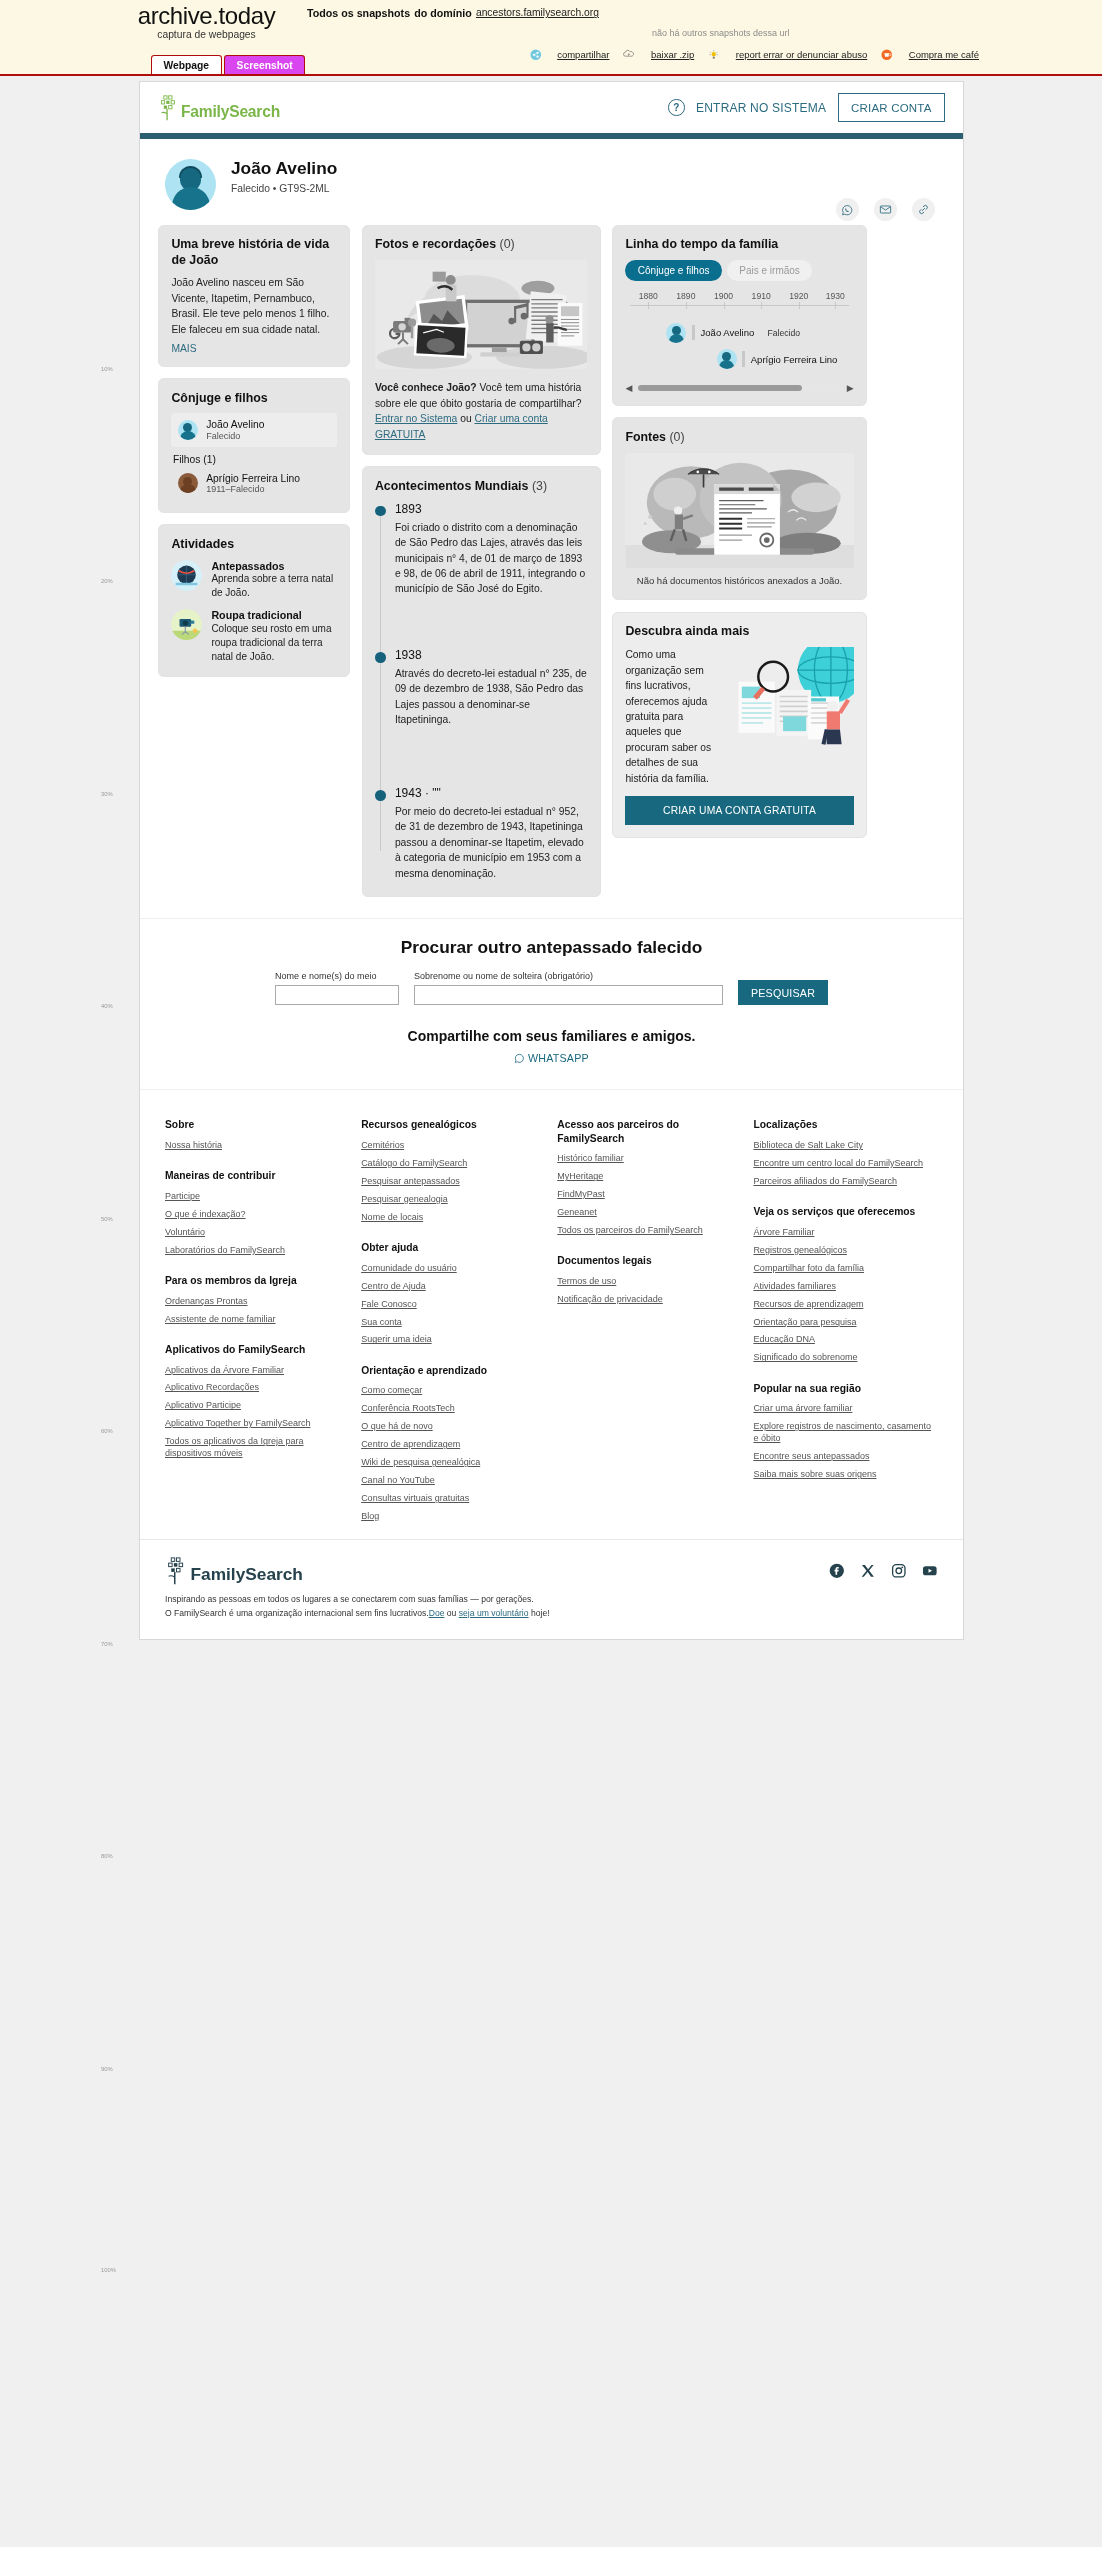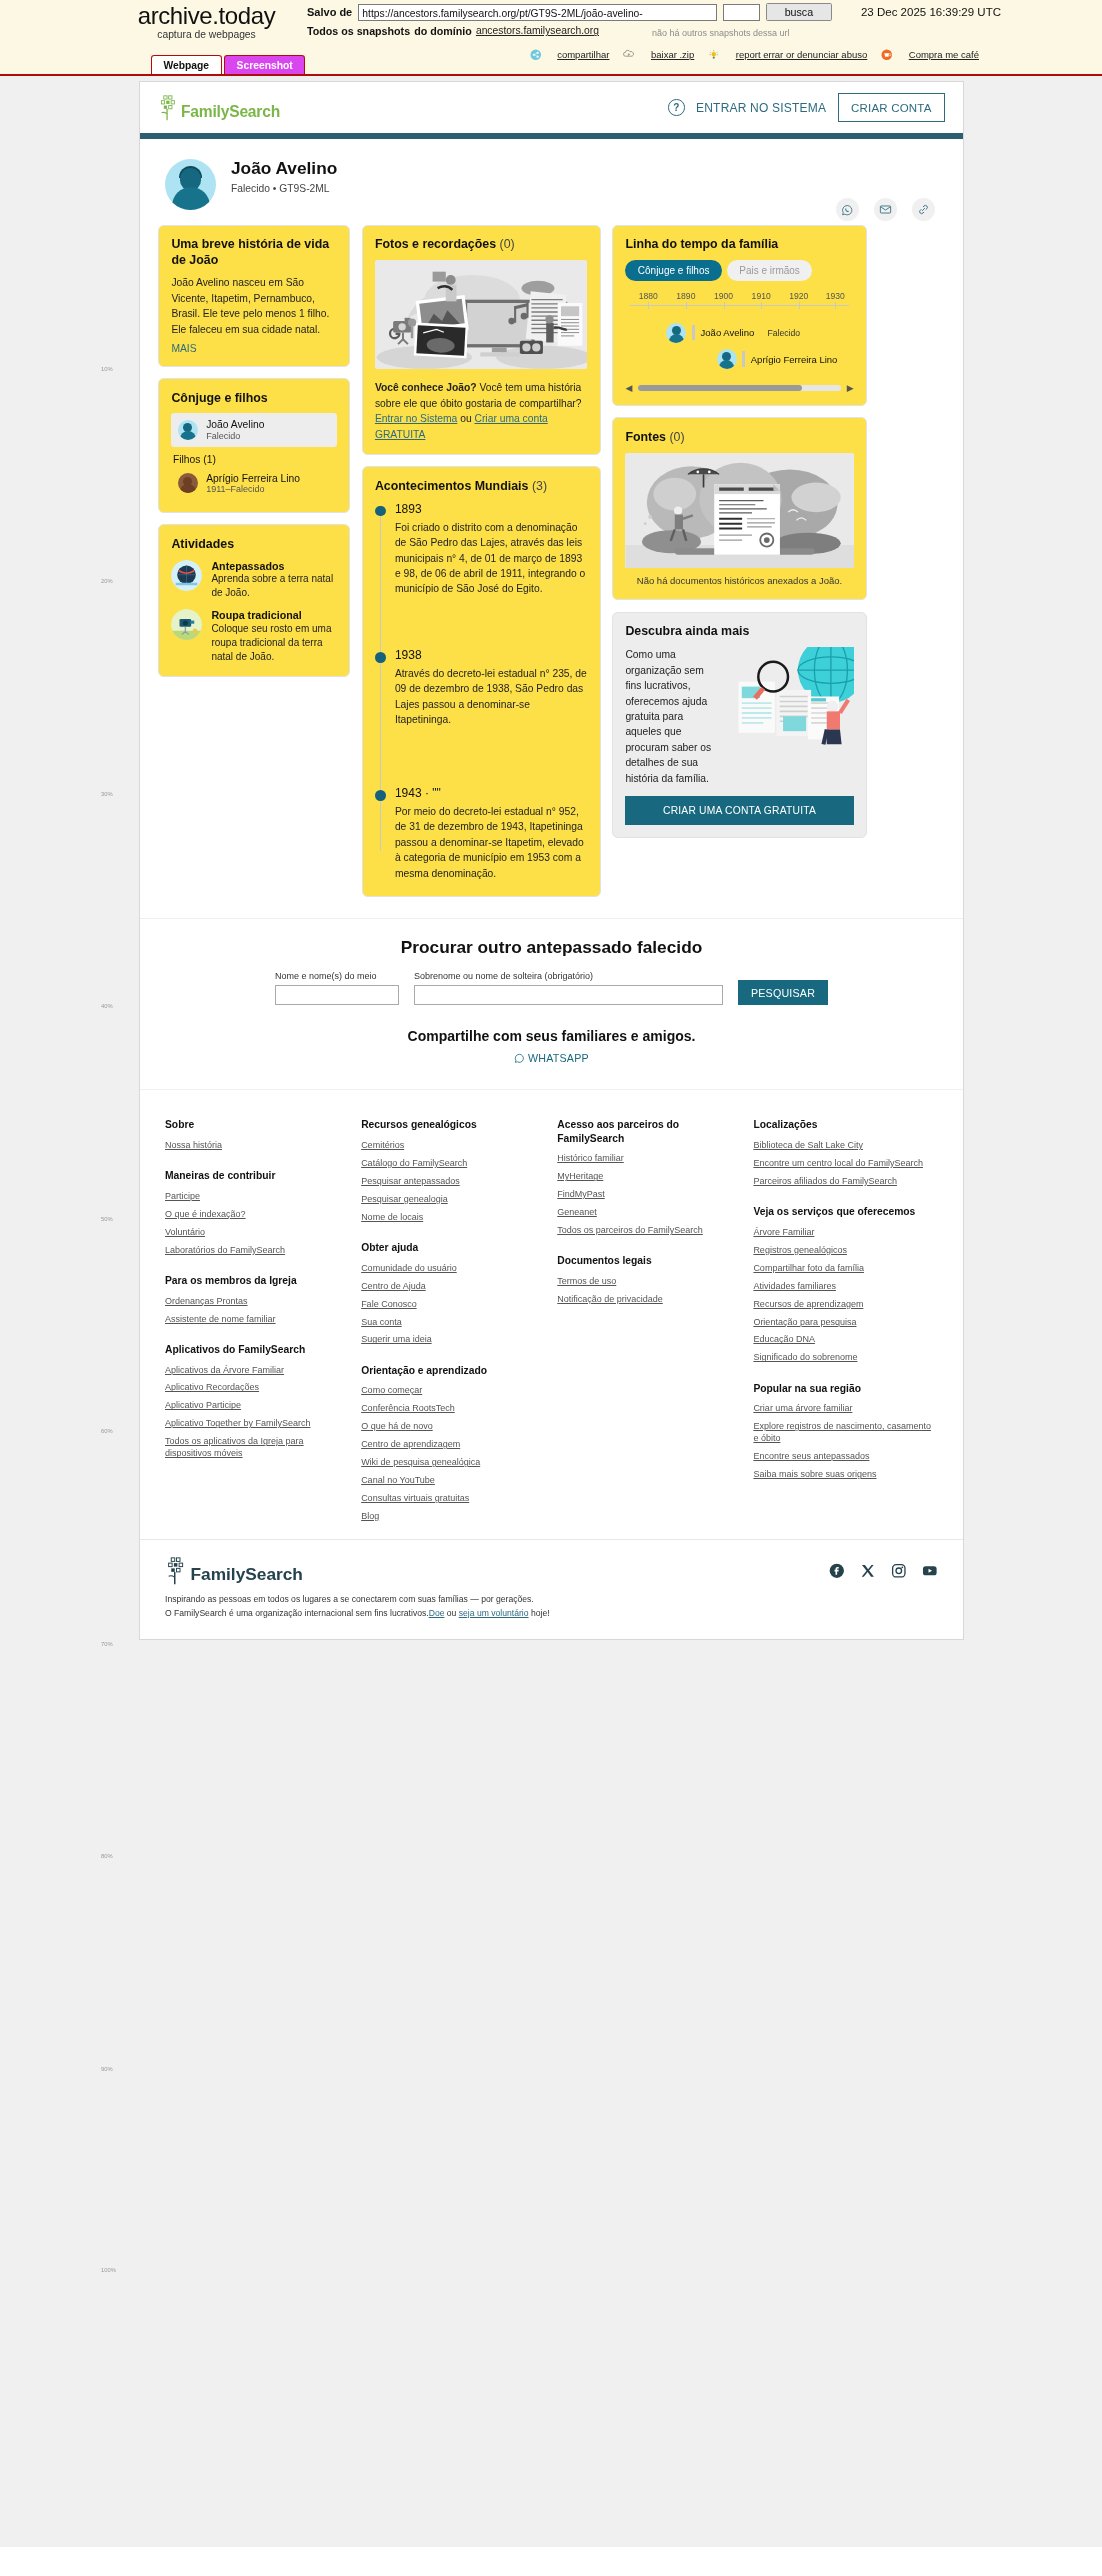--- a/index.html
+++ b/index.html
@@ -92,21 +92,21 @@
   .p-actions { position:absolute; right:28px; bottom:-3.3px; display:flex; gap:15px; }
   .circ-btn { width:23px;height:23px;border-radius:50%;background:#f0f0f0;display:flex;align-items:center;justify-content:center;color:#2c6b80;}
 
   
   .grid { display:flex; gap:11.5px; padding:6.6px 18px 21.4px 18px; align-items:flex-start; }
   .col { display:flex; flex-direction:column; gap:11.5px; }
   .col-l { width:192px; }
   .col-m { width:239px; }
   .col-r { width:255px; }
 
-  .card { background:#fde047; border:0.8px solid #e2e2e2; border-radius:5.8px; padding:11.5px 12.4px; }
+  .card { background:#e5e5e5; border:0.8px solid #e2e2e2; border-radius:5.8px; padding:11.5px 12.4px; }
   .card.gray { background:#ededed; border-color:#e2e2e2; }
   .card h3 { margin:0 0 7.4px 0; font-size:12.4px; font-weight:bold; color:#111; line-height:1.25;}
   .card h3 .cnt { font-weight:normal; color:#444; }
   .card p { margin:0; font-size:10.3px; line-height:1.5; color:#222;}
   .link-t { color:#2c6b80; }
   a.link-t { text-decoration:underline; }
   .mais { color:#2c6b80; font-size:10.3px; margin-top:5.8px; display:inline-block;}
 
   
   .prow { display:flex; align-items:center; gap:8.2px; padding:5.8px 6.6px; border-radius:3.3px;}
@@ -200,27 +200,20 @@
 </head>
 <body>
 
 <div class="arc-bar">
   <div class="arc-inner">
     <div class="arc-logo">
       <div class="big">archive.today</div>
       <div class="sub">captura de webpages</div>
     </div>
     <div class="arc-mid">
-      <div class="arc-row1">
-        <b>Salvo de</b>
-        <div class="arc-url">https://ancestors.familysearch.org/pt/GT9S-2ML/joão-avelino-</div>
-        <div class="arc-empty-box"></div>
-        <div class="arc-busca">busca</div>
-        <div class="arc-date">23 Dec 2025 16:39:29 UTC</div>
-      </div>
       <div class="arc-row2">
         <b>Todos os snapshots</b>
         <b>do domínio</b>
         <a href="#">ancestors.familysearch.org</a>
       </div>
     </div>
   </div>
   <div class="arc-nosnap">não há outros snapshots dessa url</div>
 
   <div class="arc-links">

